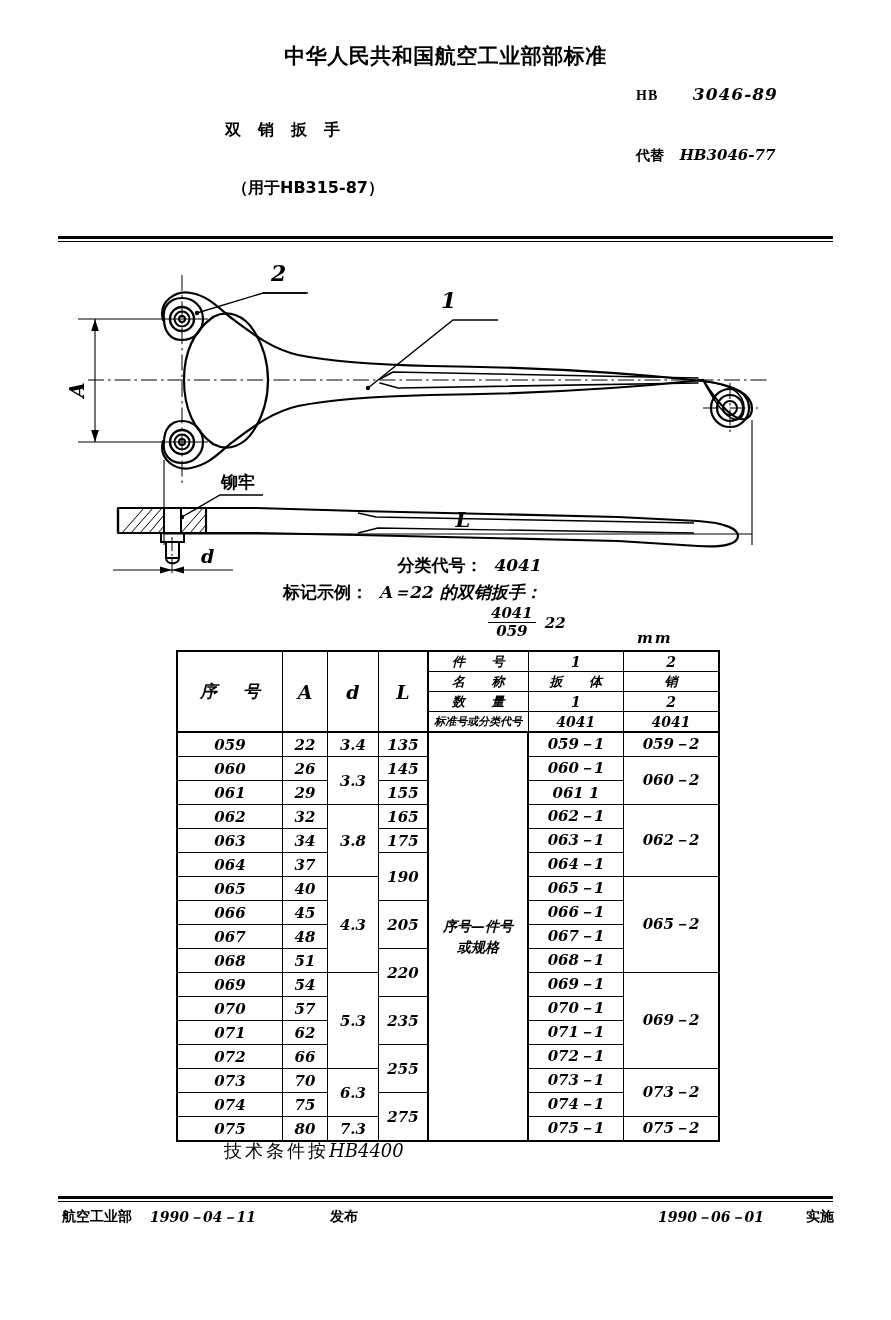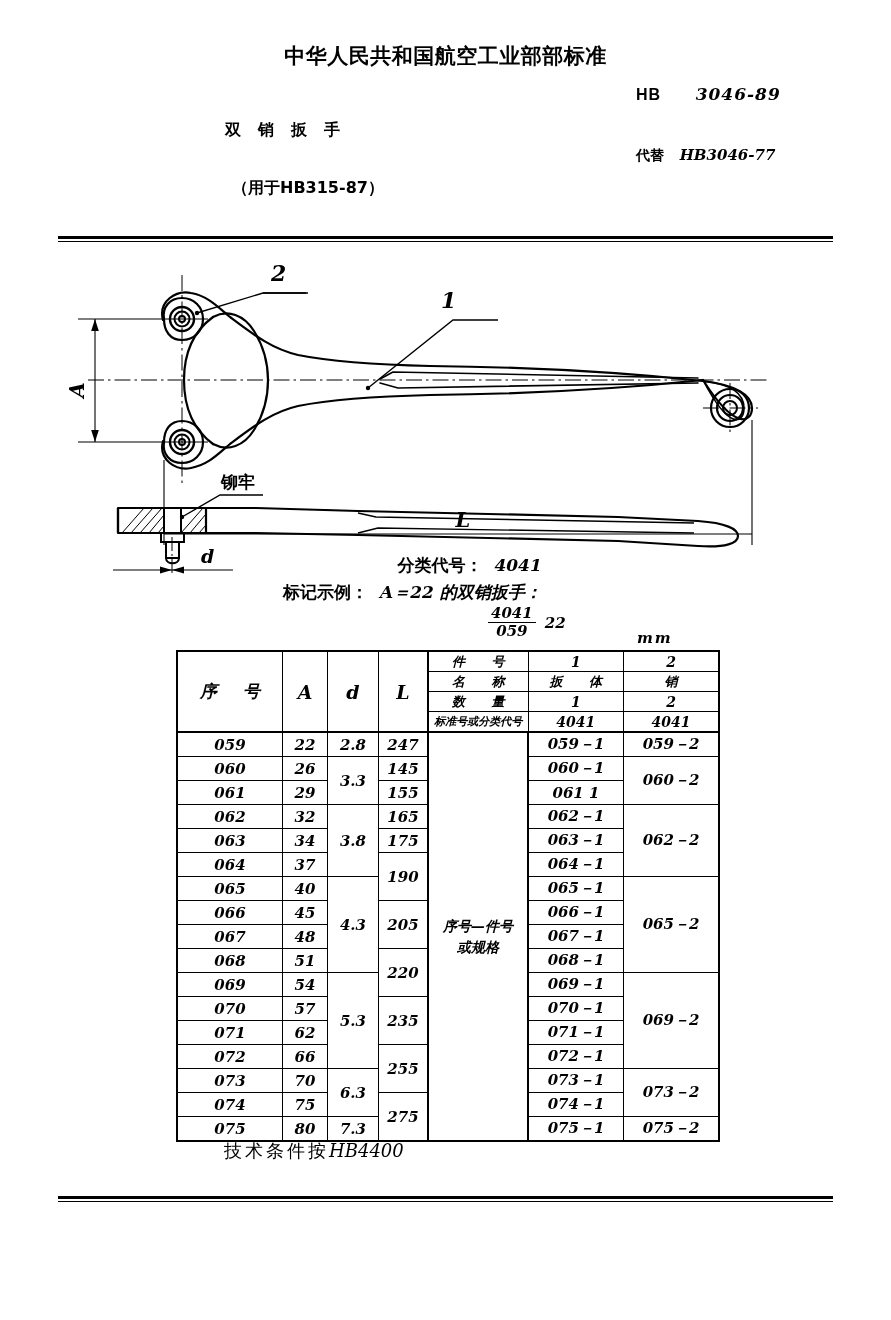--- a/index.html
+++ b/index.html
@@ -33,21 +33,21 @@
   .hdr-std-no {
     position: absolute;
     left: 636px;
     top: 84px;
     font-family: "DejaVu Serif", serif;
     font-style: italic;
     font-size: 17px;
     font-weight: bold;
     letter-spacing: 1px;
   }
-  .hdr-std-no .lbl { font-style: normal; font-family: Liberation Sans, sans-serif; font-size:16px; }
+  .hdr-std-no .lbl { font-style: normal; font-family: Liberation Serif, serif; font-size:14px; }
   .hdr-replaces {
     position: absolute;
     left: 636px;
     top: 146px;
     font-family: "DejaVu Serif", serif;
     font-style: italic;
     font-size: 15px;
     font-weight: bold;
   }
   .hdr-replaces .lbl {
@@ -457,22 +457,22 @@
 
         <tr>
           <td class="sub-hd sub-hd-cn tight thick-left">标准号或分类代号</td>
           <td class="sub-hd">4041</td>
           <td class="sub-hd thick-right">4041</td>
         </tr>
 
       <tr>
             <td class="c-seq row-td thick-left thick-top">059</td>
             <td class="c-a row-td thick-top">22</td>
-            <td class="c-d row-td thick-top">2.8</td>
-            <td class="c-l row-td thick-top">247</td>
+            <td class="c-d row-td thick-top">3.4</td>
+            <td class="c-l row-td thick-top">135</td>
             <td class="c-mid midcell thick-left thick-top thick-bottom" rowspan="17" style="vertical-align: middle;">
               <div>序号—件号</div>
               <div>或规格</div>
             </td>
             <td class="c-p1 row-td thick-left thick-top">059－1</td>
             <td class="c-p2 row-td thick-right thick-top">059－2</td>
           </tr>
           <tr>
             <td class="c-seq row-td thick-left">060</td>
             <td class="c-a row-td">26</td>
@@ -577,14 +577,21 @@
           </tr>
         </tbody>
     </table>
   </div>
 
   <div class="tech-note">
     <span>技术条件按</span><span class="code">HB4400</span>
   </div>
 
   <div class="rule-bottom"></div>
+  <div class="footer">
+    <span class="f-issuer">航空工业部</span>
+    <span class="f-date">1990－04－11</span>
+    <span class="f-publish">发布</span>
+    <span class="f-eff-date">1990－06－01</span>
+    <span class="f-effect">实施</span>
+  </div>
 
 </div>
 
 </body></html>

